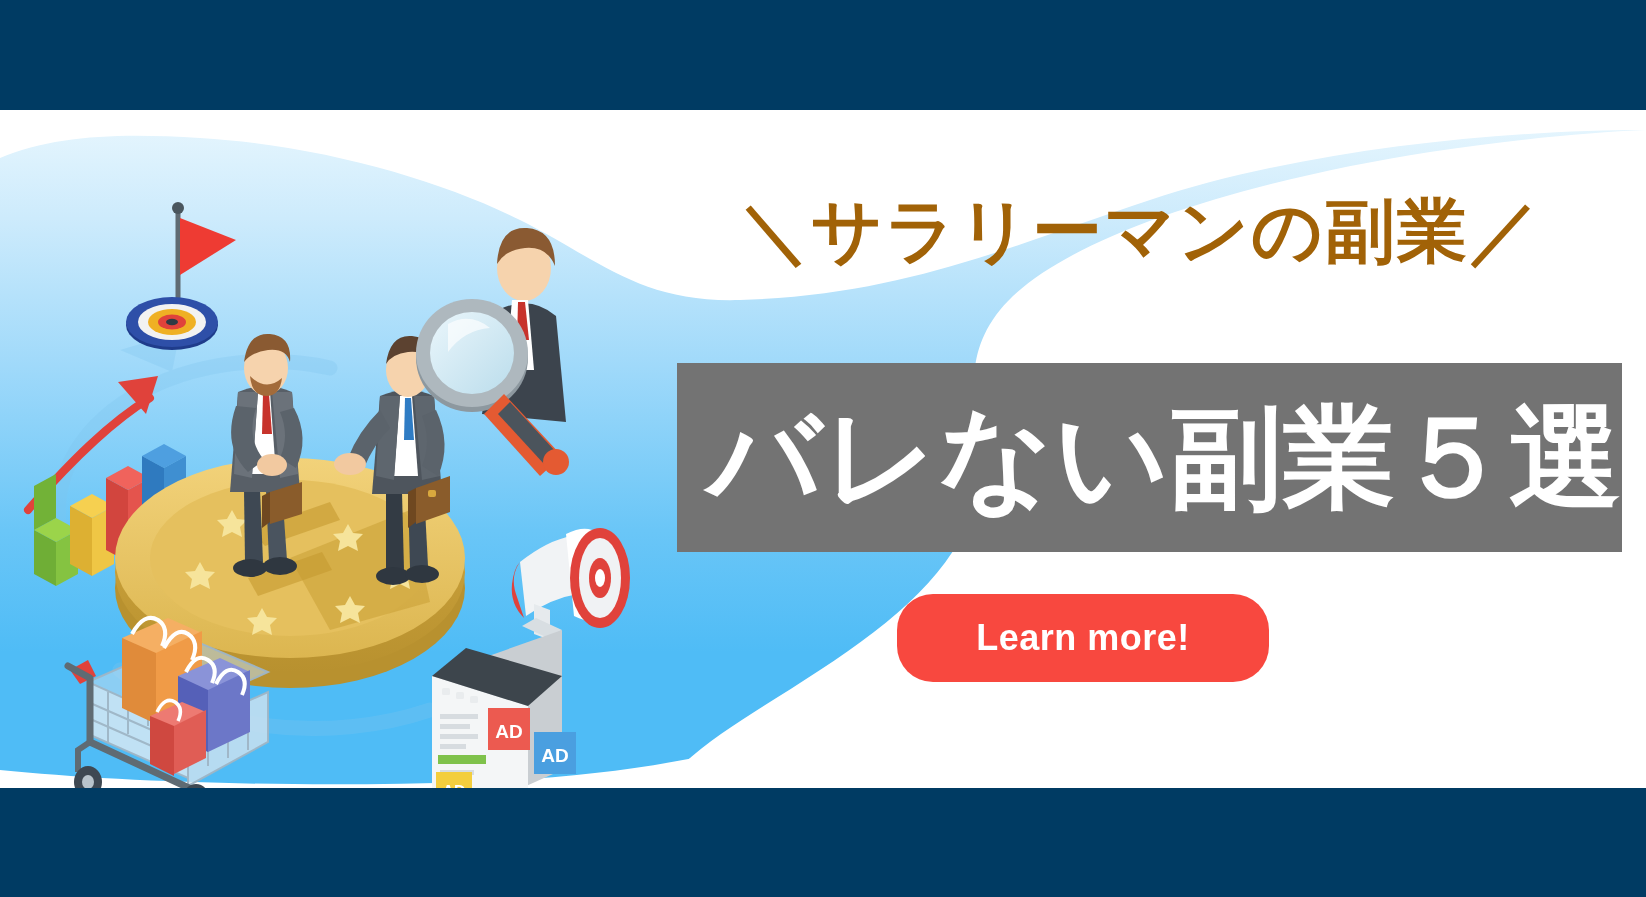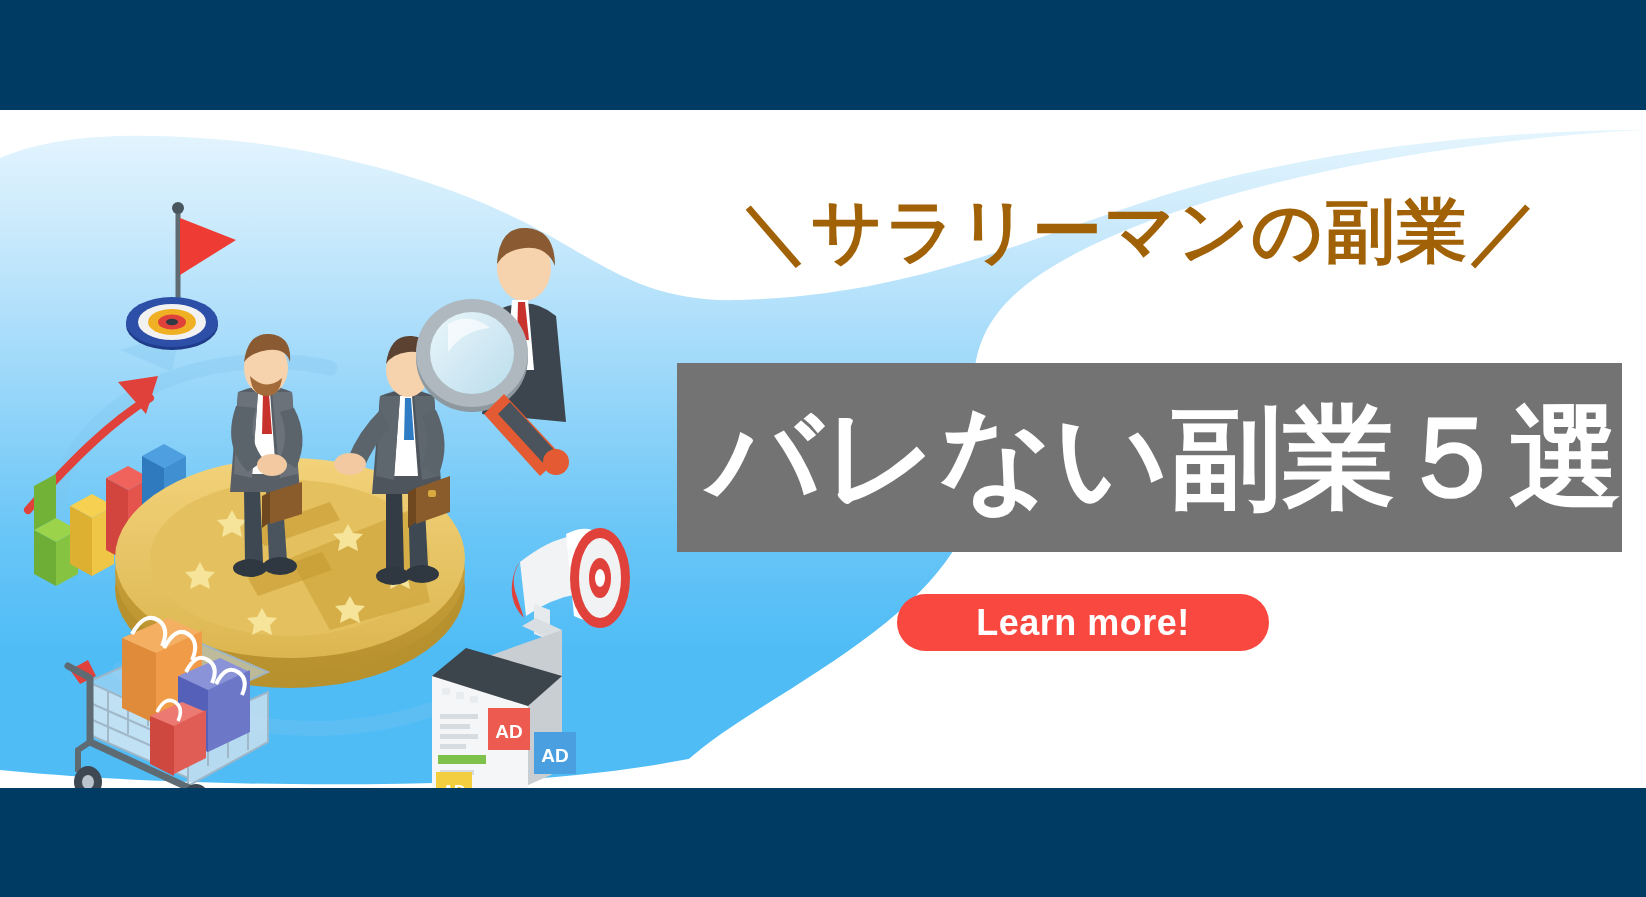--- a/index.html
+++ b/index.html
@@ -57,21 +57,21 @@
   }
   .title-text{
     color:#ffffff;
     font-size:112px;font-weight:bold;
     letter-spacing:1px;
     white-space:nowrap;
     line-height:1;
   }
 
   .cta{
-    position:absolute;left:897px;top:594px;width:372px;height:57px;
+    position:absolute;left:897px;top:594px;width:372px;height:88px;
     background:#F8483F;
     border-radius:36px;
     z-index:30;
     border:none;
     cursor:pointer;
     display:flex;align-items:center;justify-content:center;
     padding:0;
   }
   .cta-label{
     color:#ffffff;font-size:36px;font-weight:bold;letter-spacing:0.5px;

